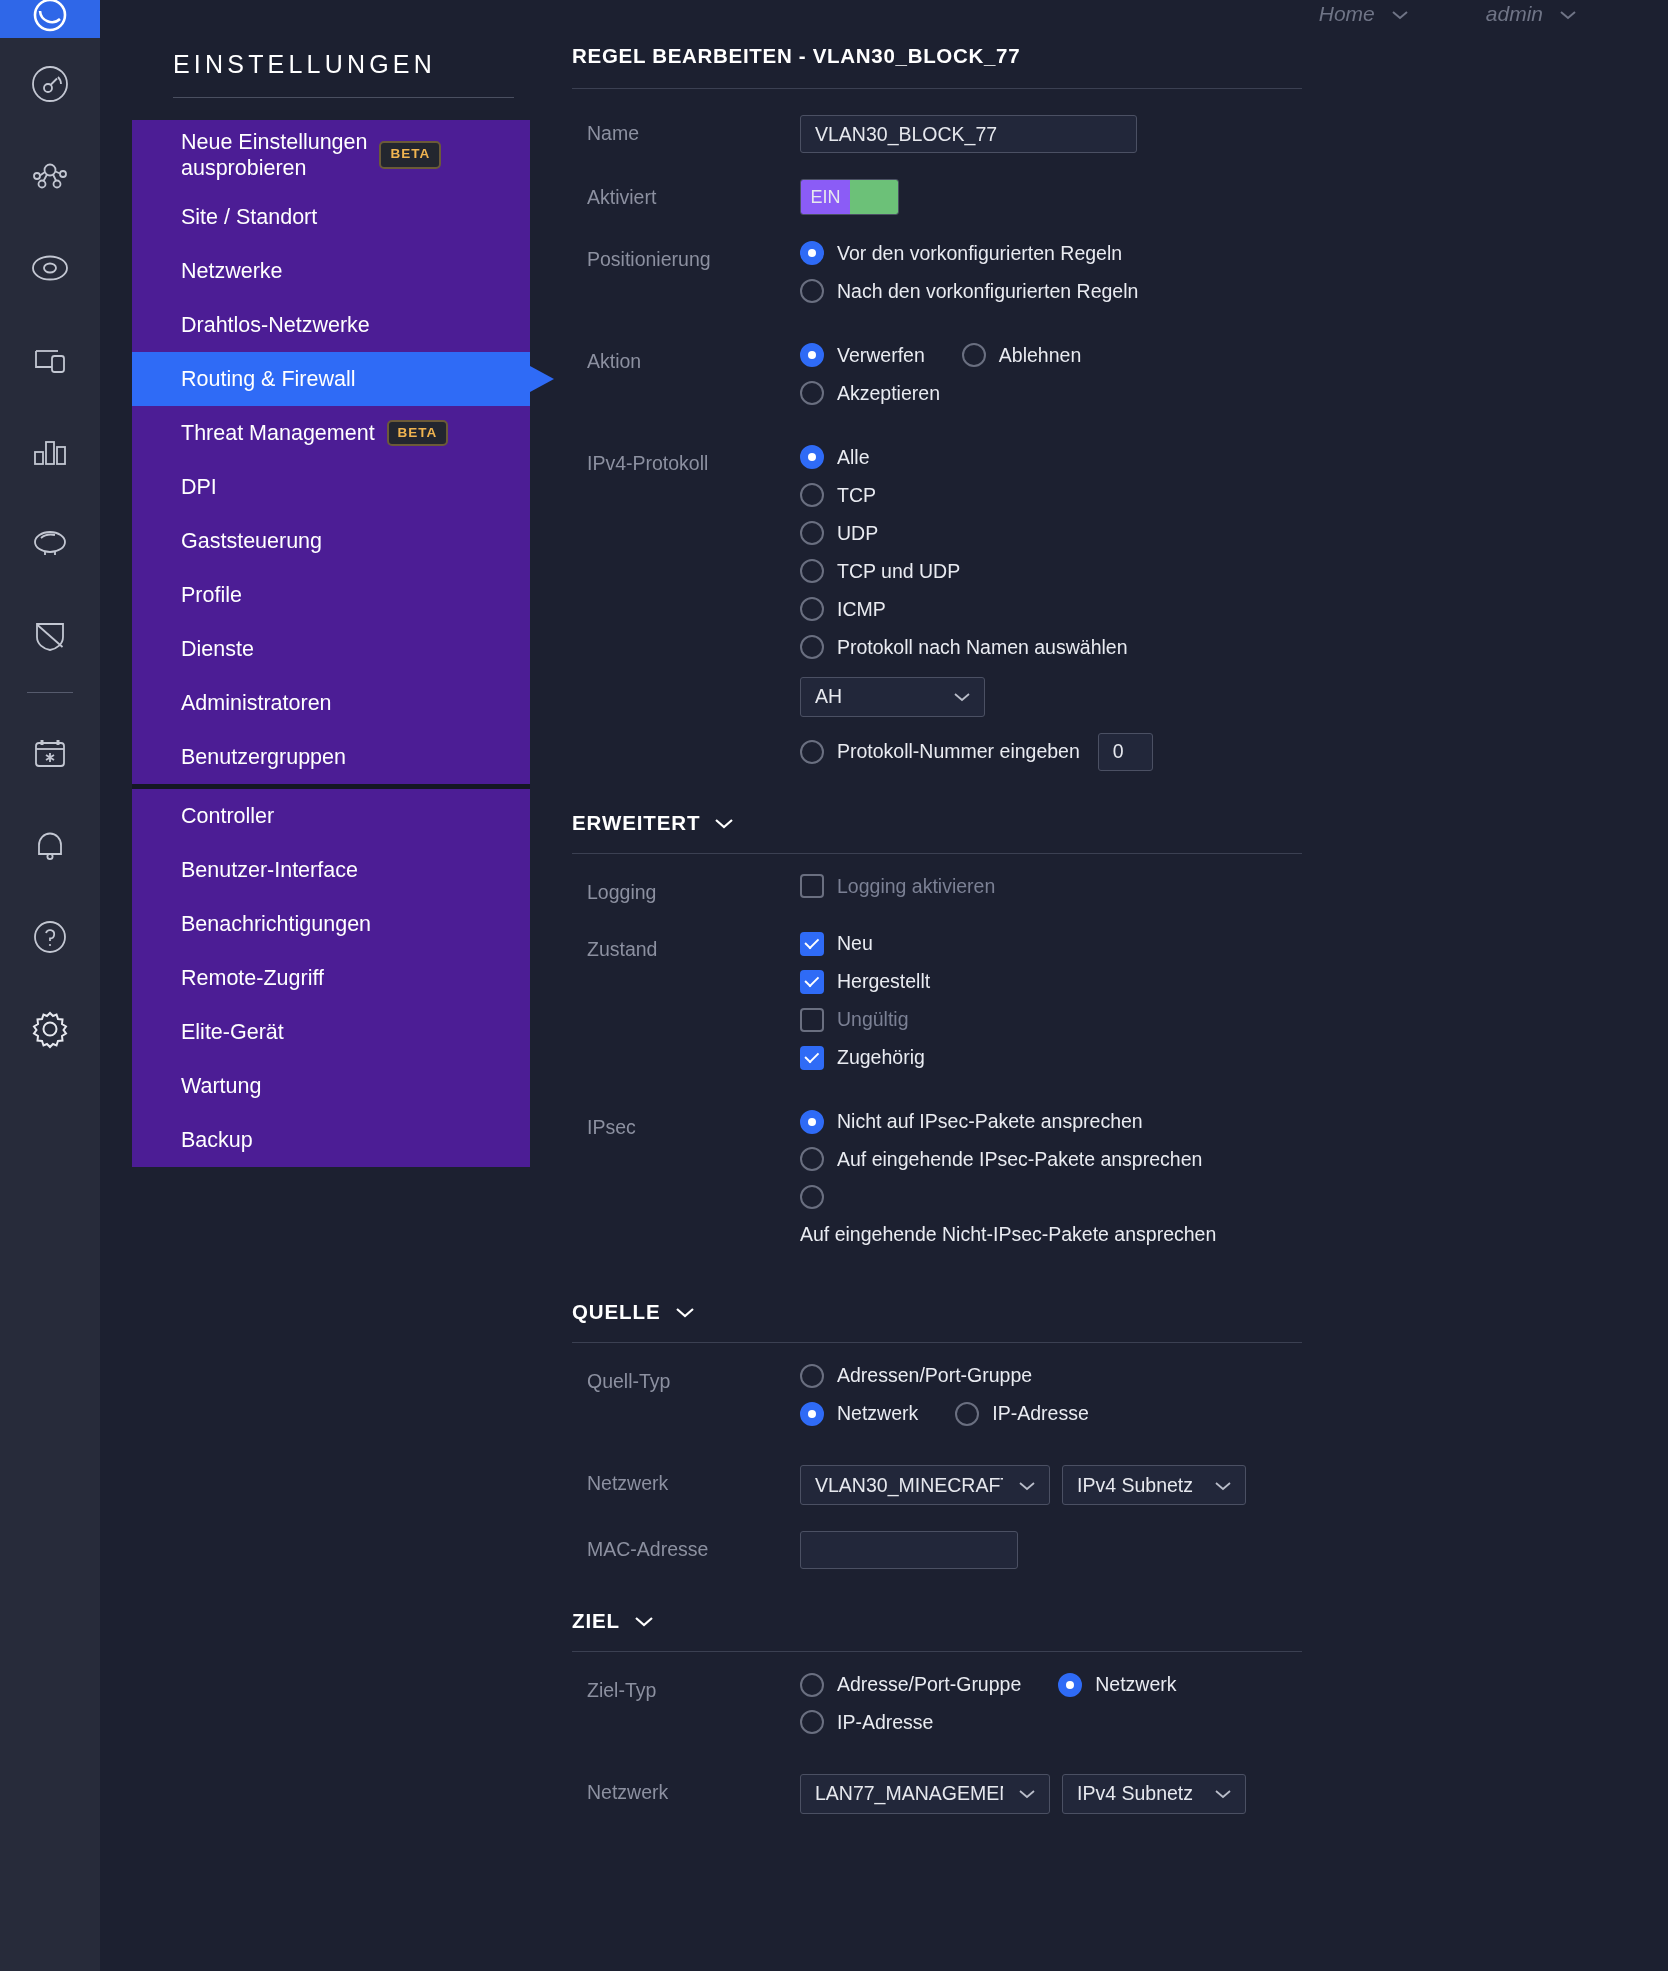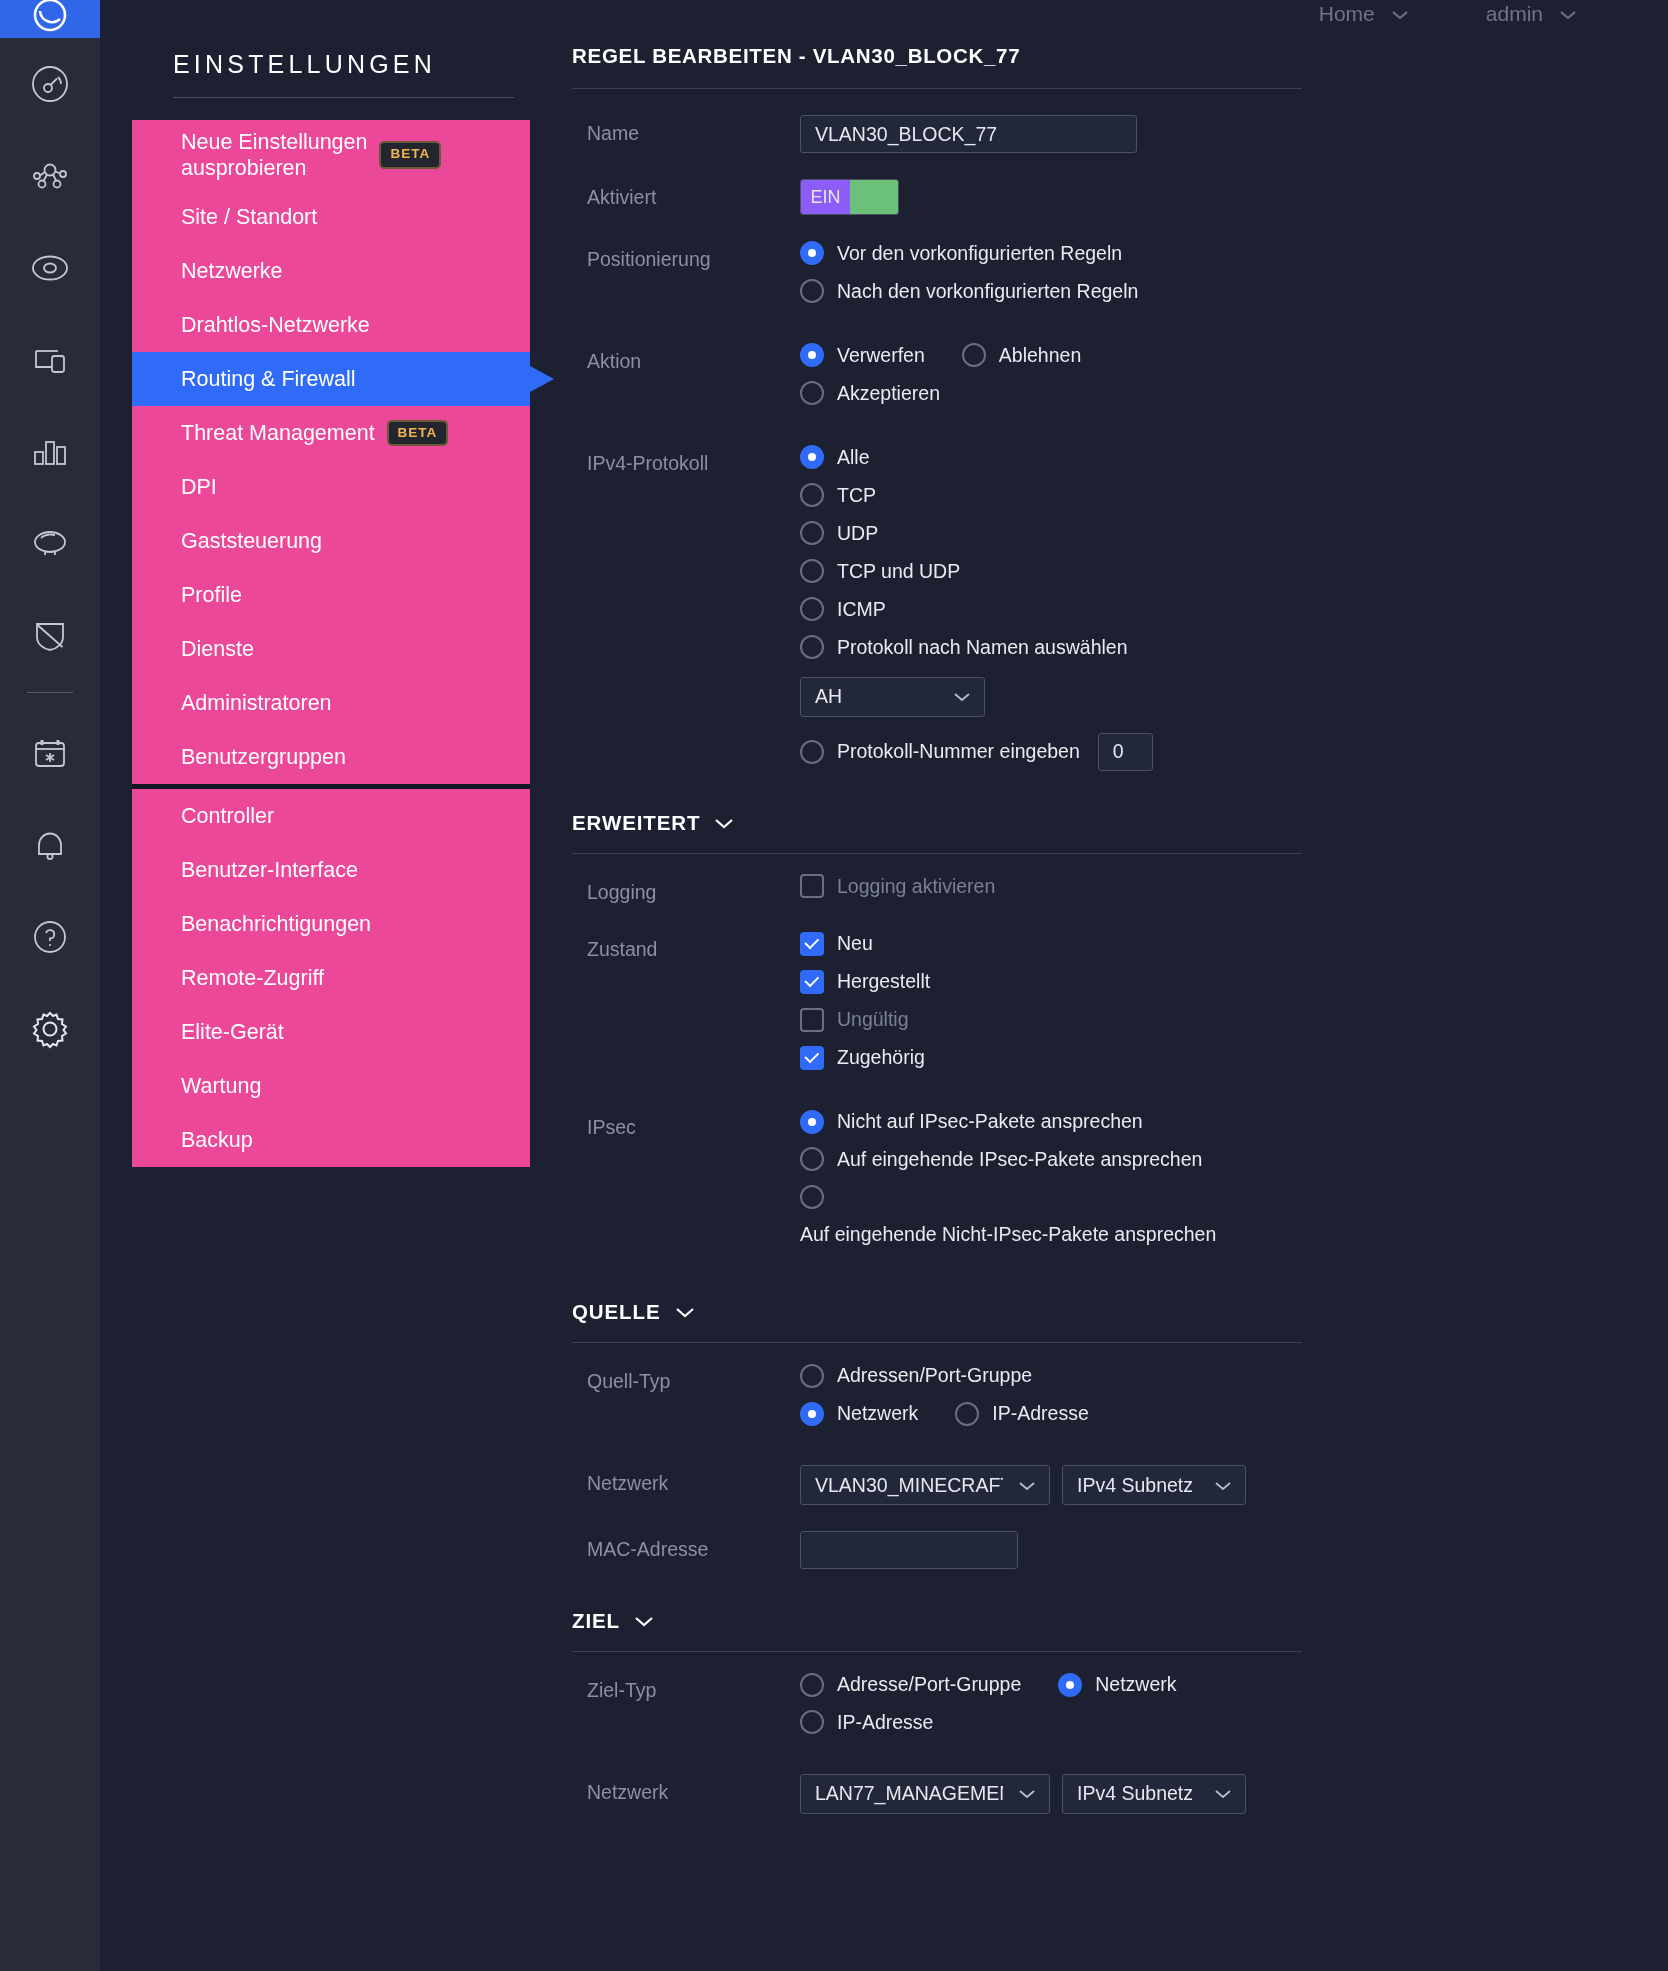--- a/index.html
+++ b/index.html
@@ -36,21 +36,21 @@
     width: 430px; flex: 0 0 430px; height: 1971px;
     background: #1c2030; padding-left: 32px; padding-top: 50px;
     position: relative;
   }
   .nav-title {
     font-size: 25px; letter-spacing: 4.2px; color: #ffffff;
     font-weight: 400; padding-left: 41px; padding-bottom: 18px;
   }
   .nav-rule { height: 1px; background: #4a4f60; margin: 0 16px 0 41px; }
   .nav-list { margin-top: 22px; }
-  .nav-group { background: #ec4899; }
+  .nav-group { background: #4c1d95; }
   .nav-group.group2 { border-top: 5px solid #141723; }
   .nav-item {
     height: 54px; display: flex; align-items: center;
     padding-left: 49px; padding-right: 16px;
     color: #ffffff; font-size: 21.5px; cursor: pointer;
     position: relative;
   }
   .nav-item.tall { height: 70px; line-height: 1.22; align-items: center; }
   .nav-item.active { background: #2f6bf6; }
   .nav-item.active::after {
@@ -70,21 +70,21 @@
   }
 
   
   .content {
     flex: 1; height: 1971px; padding: 0 0 0 42px;
     position: relative; overflow: hidden;
   }
   .topbar {
     height: 28px; display: flex; align-items: center; justify-content: flex-end;
     padding-right: 90px; gap: 76px; margin-left: -42px;
-    color: #6f7486; font-size: 21px;
+    color: #6f7486; font-size: 21px; font-style: italic;
   }
   .topbar-item { display: flex; align-items: center; gap: 15px; cursor: pointer; }
   .chev { display: inline-block; }
   .page-head {
     margin-top: 16px; padding-right: 366px;
   }
   .page-title {
     color: #ffffff; font-size: 20.5px; font-weight: bold; letter-spacing: 0.7px;
   }
   .head-rule { height: 1px; background: #3b4052; margin-top: 20px; }

